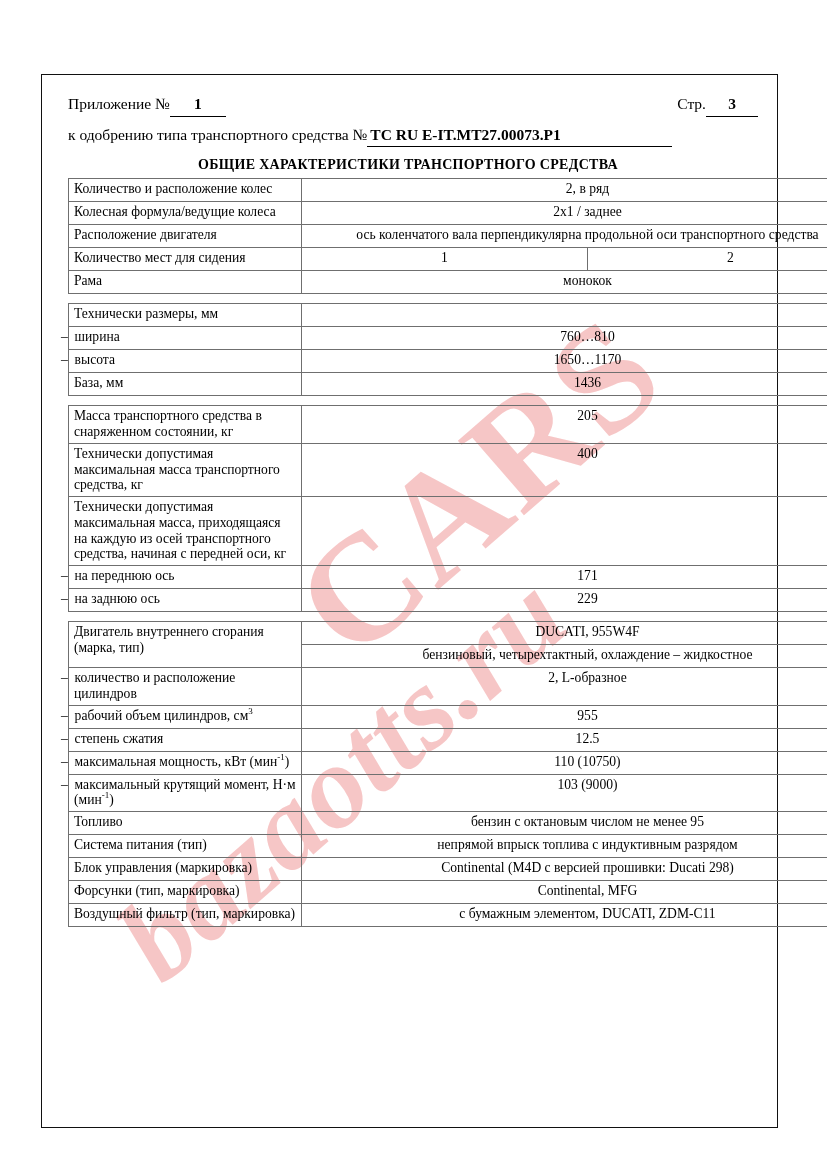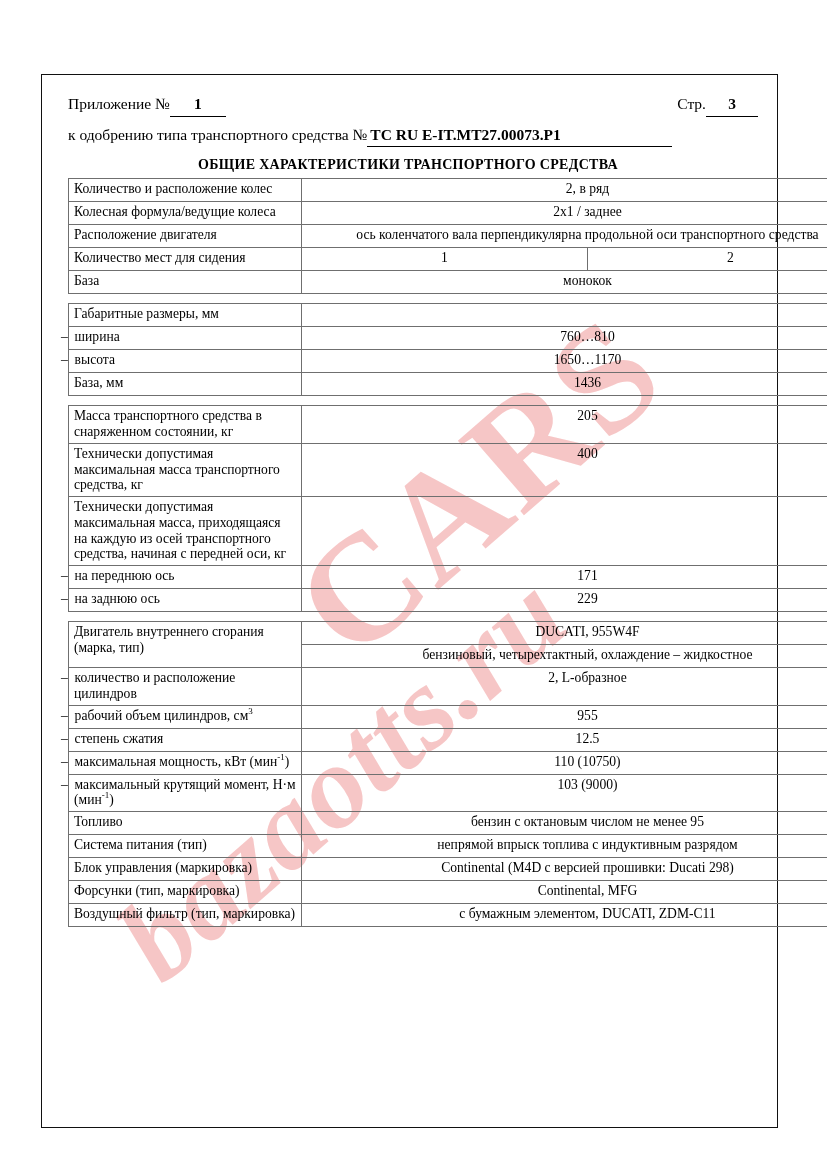--- a/index.html
+++ b/index.html
@@ -185,30 +185,30 @@
       <tr>
         <td class="label">Расположение двигателя</td>
         <td class="value" colspan="2">ось коленчатого вала перпендикулярна продольной оси транспортного средства</td>
       </tr>
       <tr>
         <td class="label">Количество мест для сидения</td>
         <td class="value half">1</td>
         <td class="value half">2</td>
       </tr>
       <tr>
-        <td class="label">База</td>
+        <td class="label">Рама</td>
         <td class="value" colspan="2">монокок</td>
       </tr>
     </tbody>
   </table>
 
   <table class="spec">
     <tbody>
       <tr>
-        <td class="label">Габаритные размеры, мм</td>
+        <td class="label">Технически размеры, мм</td>
         <td class="value"></td>
       </tr>
       <tr>
         <td class="label dash-item">ширина</td>
         <td class="value">760…810</td>
       </tr>
       <tr>
         <td class="label dash-item">высота</td>
         <td class="value">1650…1170</td>
       </tr>

